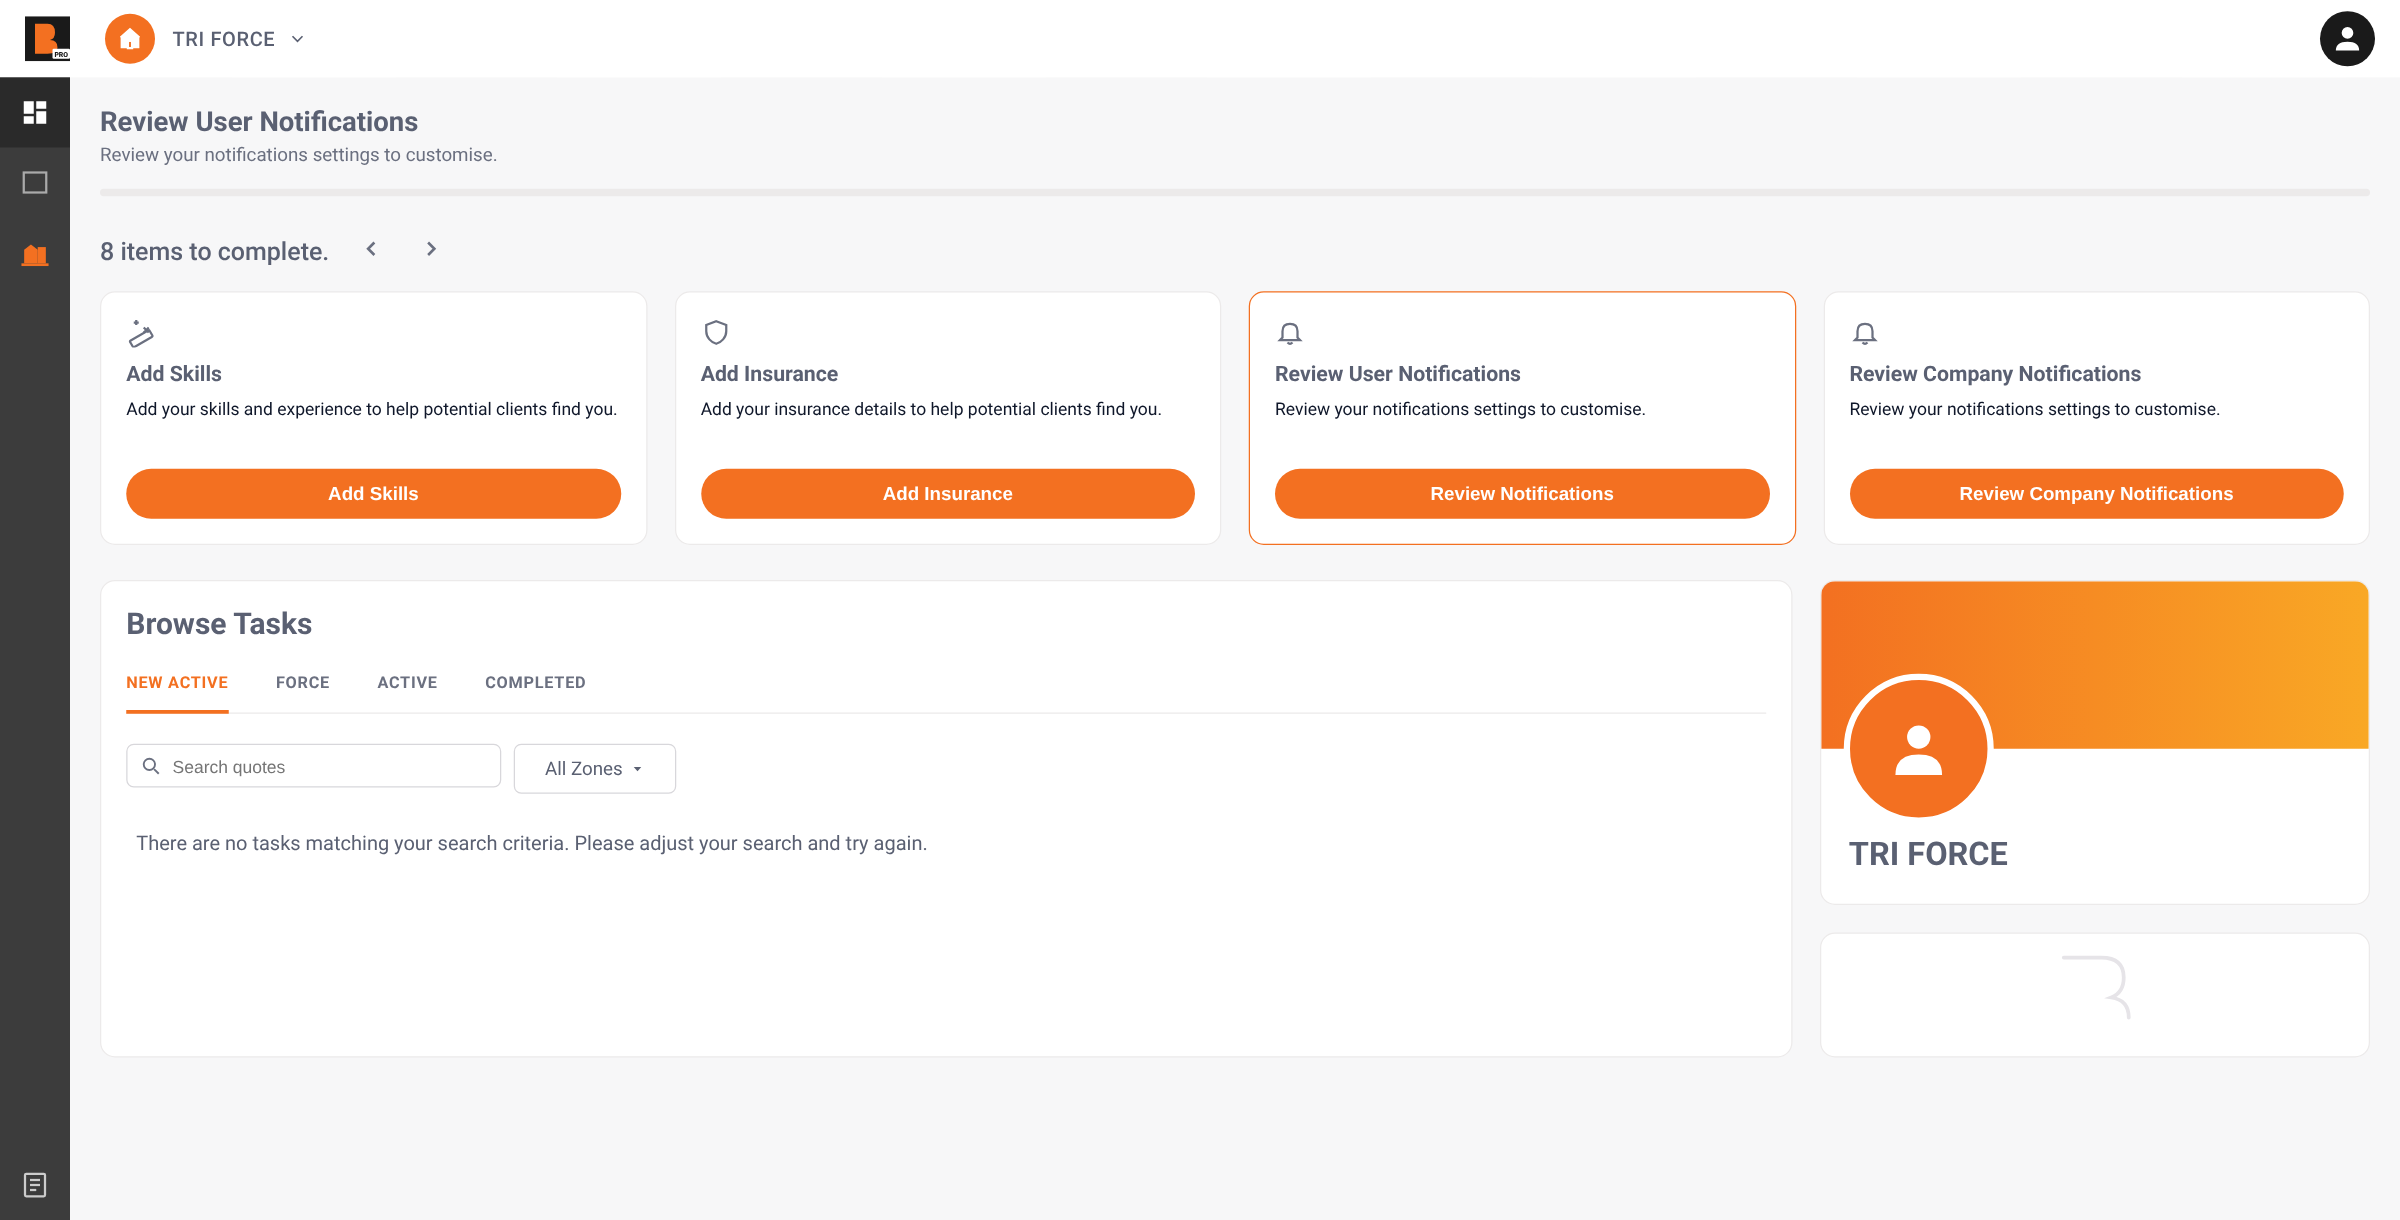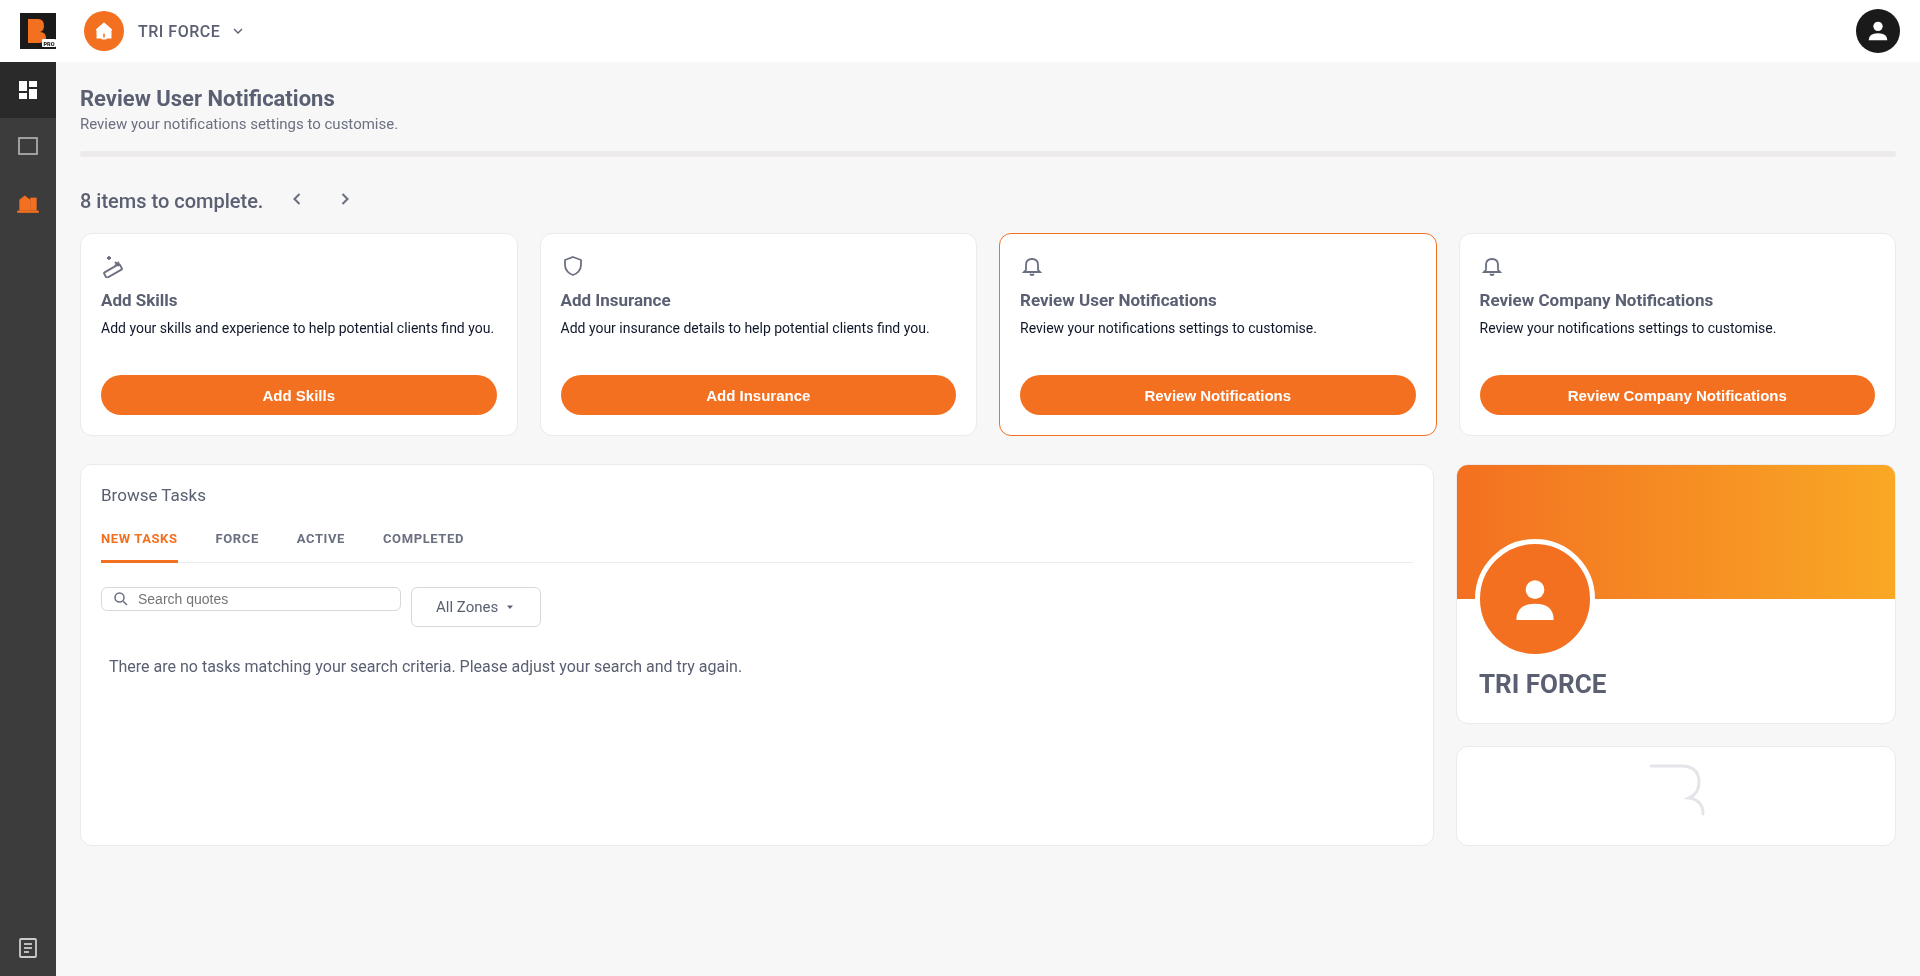--- a/index.html
+++ b/index.html
@@ -38,26 +38,26 @@
 .card { flex: 1; background: #fff; border: 1px solid #eceaea; border-radius: 12px; padding: 20px; display: flex; flex-direction: column; }
 .card.active { border-color: #f37021; }
 .card-icon { color: #6b7080; margin-bottom: 12px; }
 .card-title { font-size: 17px; font-weight: 700; color: #5a6072; margin-bottom: 8px; }
 .card-desc { font-size: 14px; color: #0f172a; line-height: 1.5; flex: 1; }
 .card-button { margin-top: 36px; background: #f37021; color: #fff; border: none; border-radius: 24px; height: 40px; font-size: 15px; font-weight: 600; cursor: pointer; width: 100%; }
 
 
 .bottom-row { display: flex; gap: 22px; margin-top: 28px; }
 .browse-panel { flex: 1; background: #fff; border: 1px solid #eceaea; border-radius: 12px; padding: 20px 20px 30px 20px; }
-.browse-title { font-size: 17px; font-weight: 400; color: #5a6072; }
+.browse-title { font-size: 24px; font-weight: 700; color: #5a6072; }
 .tabs { display: flex; gap: 38px; margin-top: 26px; border-bottom: 1px solid #eceaea; }
 .tab { padding-bottom: 14px; font-size: 13px; font-weight: 700; letter-spacing: 0.6px; color: #6b7080; cursor: pointer; }
 .tab.active { color: #f37021; border-bottom: 3px solid #f37021; margin-bottom: -1px; }
 .search-row { display: flex; gap: 10px; margin-top: 24px; }
-.search-box { display: flex; align-items: center; border: 1px solid #d8d7db; border-radius: 6px; height: 24px; width: 300px; padding: 0 10px; }
+.search-box { display: flex; align-items: center; border: 1px solid #d8d7db; border-radius: 6px; height: 35px; width: 300px; padding: 0 10px; }
 .search-input { border: none; outline: none; margin-left: 8px; font-size: 14px; color: #6b7080; flex: 1; background: transparent; }
 .zone-select { display: flex; align-items: center; border: 1px solid #d8d7db; border-radius: 6px; height: 40px; padding: 0 24px; font-size: 15px; color: #5a6072; cursor: pointer; }
 .empty-text { margin-top: 30px; font-size: 16px; color: #5a6072; padding-left: 8px; }
 
 .profile-col { width: 440px; display: flex; flex-direction: column; gap: 22px; }
 .profile-card { background: #fff; border: 1px solid #eceaea; border-radius: 12px; overflow: hidden; }
 .profile-banner { height: 134px; background: linear-gradient(90deg, #f37021 0%, #f9a825 100%); position: relative; }
 .profile-avatar { position: absolute; left: 18px; bottom: -60px; width: 120px; height: 120px; border-radius: 50%; background: #f37021; border: 5px solid #fff; display: flex; align-items: center; justify-content: center; }
 .profile-body { padding: 70px 22px 24px 22px; }
 .profile-name { font-size: 26px; font-weight: 700; color: #5a6072; }
@@ -203,21 +203,21 @@
       <div class="card-title">Review Company Notifications</div>
       <div class="card-desc">Review your notifications settings to customise.</div>
       <button class="card-button">Review Company Notifications</button>
     </div>
   </div>
 
   <div class="bottom-row">
     <div class="browse-panel">
       <div class="browse-title">Browse Tasks</div>
       <div class="tabs">
-        <div class="tab active">NEW TASKS</div>
+        <div class="tab active">NEW ACTIVE</div>
         <div class="tab">FORCE</div>
         <div class="tab">ACTIVE</div>
         <div class="tab">COMPLETED</div>
       </div>
       <div class="search-row">
         <div class="search-box">
           <span>
             <svg width="18" height="18" viewBox="0 0 24 24" fill="none" stroke="#6b7080" stroke-width="2">
                 <circle cx="10" cy="10" r="6"></circle>
                 <line x1="15" y1="15" x2="20" y2="20"></line>

